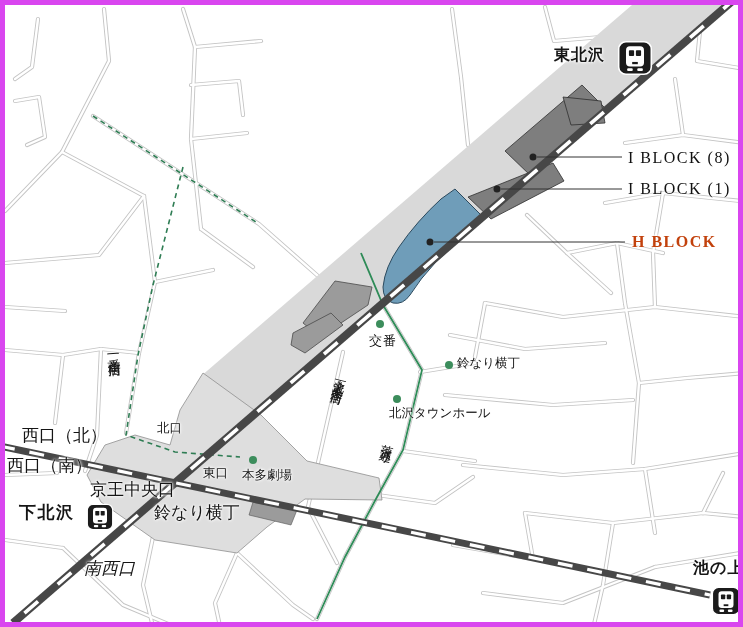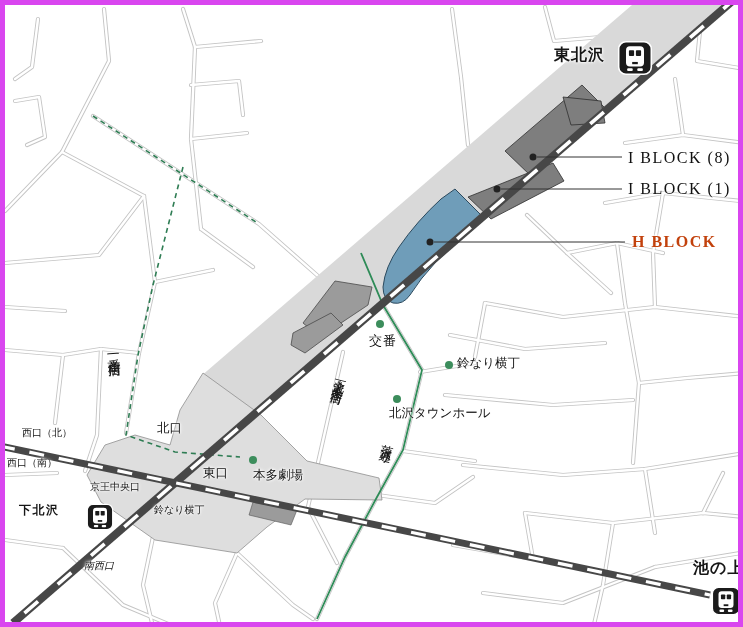--- a/index.html
+++ b/index.html
@@ -6,24 +6,24 @@
   .map-canvas{
     position:relative;width:743px;height:627px;background:#ffffff;
     overflow:hidden;border:5px solid #d946ef;box-sizing:border-box;
     font-family:"Liberation Serif","DejaVu Serif",serif;
   }
   svg.map-layer{position:absolute;left:0;top:0;}
   .label{
     position:absolute;color:#151515;white-space:nowrap;line-height:1.1;
     text-shadow:0 0 2px #fff,0 0 3px #fff,0 0 4px #fff;
   }
-  .lbl-sm{font-size:10px;}
+  .lbl-sm{font-size:17px;}
   .lbl-md{font-size:12.5px;}
   .lbl-koban{font-size:13px;letter-spacing:1px;}
-  .lbl-station{font-size:12px;font-weight:bold;letter-spacing:1.5px;}
+  .lbl-station{font-size:17px;font-weight:bold;letter-spacing:1.5px;}
   .lbl-station-sm{font-size:16px;font-weight:bold;letter-spacing:1px;}
   .lbl-block{font-size:16px;letter-spacing:1.5px;color:#111;}
   .vtext{
     writing-mode:vertical-rl;text-orientation:upright;
     transform-origin:50% 0;
   }
   .v-ichiban{font-size:13px;letter-spacing:1.5px;transform:rotate(-4deg);}
   .v-higashi{font-size:12px;letter-spacing:2px;transform:rotate(14deg);}
   .v-chazawa{font-size:12.5px;letter-spacing:2.5px;transform:rotate(14deg);}
 </style>
@@ -154,21 +154,21 @@
   <div class="label lbl-station" style="left:14px;top:499px;">下北沢</div>
   <div class="label lbl-station-sm" style="left:688px;top:554px;">池の上</div>
 
   <div class="label lbl-block" style="left:623px;top:144px;">I BLOCK (8)</div>
   <div class="label lbl-block" style="left:623px;top:175px;">I BLOCK (1)</div>
   <div class="label lbl-block" style="left: 627px; top: 228px; font-weight: bold; color: #c2410c;">H BLOCK</div>
 
   <div class="label lbl-koban" style="left:364px;top:329px;text-align:right;">交番</div>
   <div class="label lbl-md" style="left:452px;top:352px;">鈴なり横丁</div>
   <div class="label lbl-md" style="left:384px;top:402px;">北沢タウンホール</div>
-  <div class="label lbl-md" style="left:248px;top:464px;">本多劇場</div>
+  <div class="label lbl-md" style="left:237px;top:464px;">本多劇場</div>
 
   <div class="label lbl-sm" style="left:17px;top:422px;">西口（北）</div>
   <div class="label lbl-sm" style="left:2px;top:452px;text-align:right;">西口（南）</div>
   <div class="label lbl-md" style="left:152px;top:417px;">北口</div>
   <div class="label lbl-md" style="left:198px;top:462px;">東口</div>
   <div class="label lbl-sm" style="left:85px;top:476px;">京王中央口</div>
   <div class="label lbl-sm" style="left:149px;top:499px;">鈴なり横丁</div>
   <div class="label lbl-sm" style="left:79px;top:555px;font-style:italic;">南西口</div>
 
   <div class="label vtext v-ichiban" style="left:100px;top:342px;">一番商店街</div>

